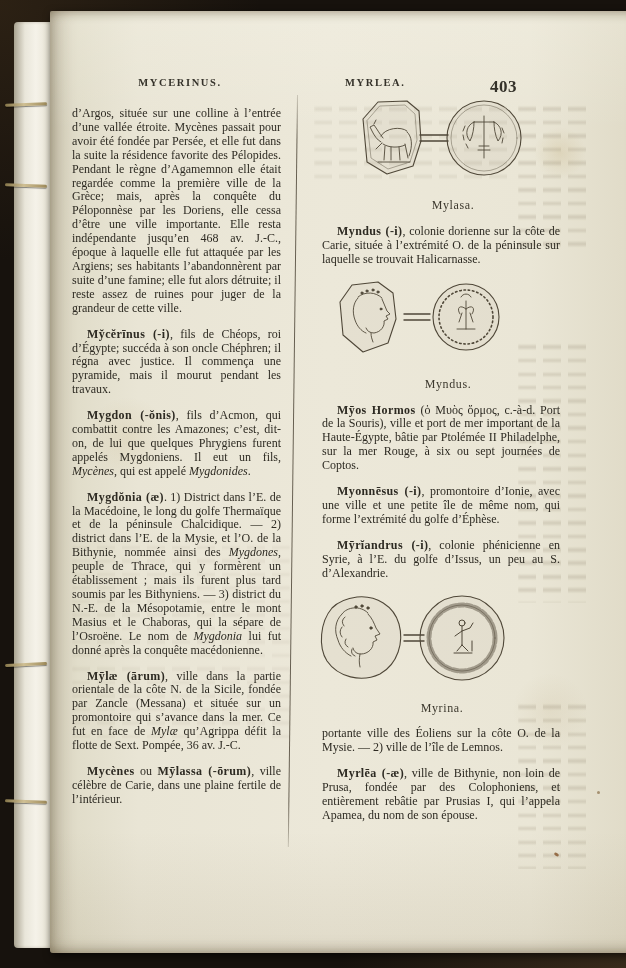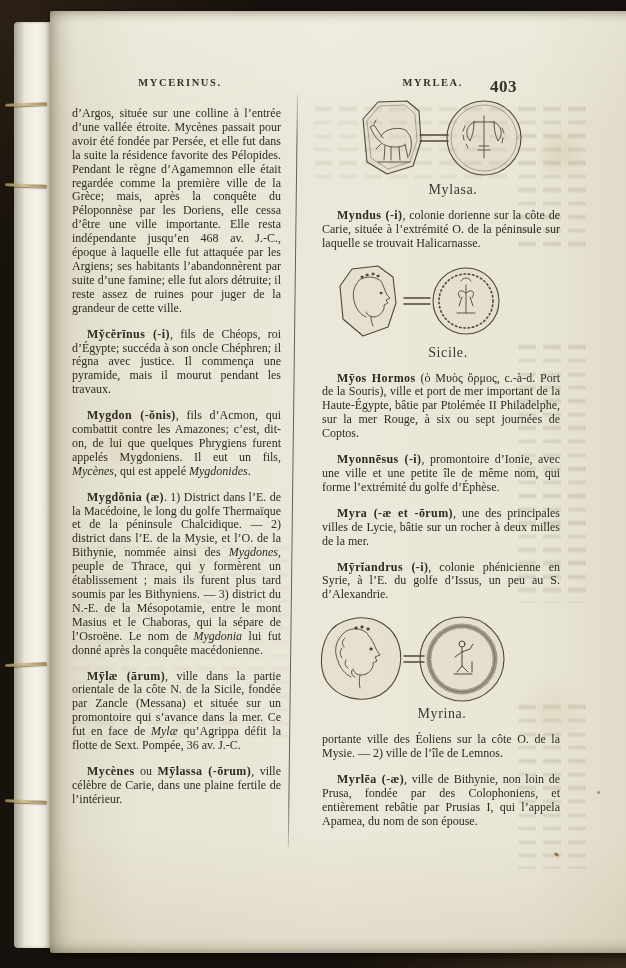--- a/index.html
+++ b/index.html
@@ -27,21 +27,21 @@
       linear-gradient(90deg,#d2ccb8 0px,#e1ddca 28px,#e9e5d5 88px,#ece8d9 45%,#eae6d6 78%,#e1dcc9 93%,#cec7b1 100%);
     box-shadow:2px 3px 9px rgba(0,0,0,.65),
       inset -9px 0 14px -7px rgba(70,55,30,.55),
       inset 10px 0 18px -8px rgba(85,70,42,.45),
       inset 0 -10px 16px -10px rgba(85,70,42,.40),
       inset 0 8px 12px -8px rgba(85,70,42,.35);}
 
   
   .rh{position:absolute;top:66px;font-weight:bold;font-size:10.5px;letter-spacing:1.6px;color:#35322a;}
   .rh-left{left:68px;width:124px;text-align:center;}
-  .rh-right{left:295px;width:118px;text-align:right;}
+  .rh-right{left:295px;width:118px;text-align:left;}
   .rh-num{left:425px;width:42px;text-align:right;font-size:17px;letter-spacing:.5px;font-weight:bold;}
 
   .divider{position:absolute;left:247px;top:84px;width:1px;height:752px;
     background:linear-gradient(180deg,rgba(70,62,48,.2),rgba(70,62,48,.8) 6%,rgba(70,62,48,.8) 94%,rgba(70,62,48,.2));
     transform:rotate(0.7deg);transform-origin:top center;}
 
   .col{position:absolute;top:84px;font-size:12px;line-height:13.9px;text-align:justify;
     color:#2d2a22;text-rendering:optimizeLegibility;}
   .col-left{left:10px;width:233px;}
   .col-right{left:260px;width:262px;}
@@ -49,21 +49,21 @@
   .para.ind{text-indent:15px;}
   .hw{font-weight:bold;letter-spacing:.4px;}
   .it{font-style:italic;}
 
   
   .coinfig{margin:0;text-align:center;}
   .coinfig svg{display:block;}
   .fig-mylasa{margin:3px 0 5px 24px;}
   .fig-myndus{margin:7px 0 4px 14px;}
   .fig-myrina{margin:6px 0 4px 2px;}
-  figcaption{font-size:14px;letter-spacing:.6px;color:#3d392e;margin-top:3px;text-indent:0;}
+  figcaption{font-size:12px;letter-spacing:.6px;color:#3d392e;margin-top:19px;text-indent:0;}
   .coin-line{stroke:#4f4738;fill:none;stroke-linecap:round;stroke-linejoin:round;}
 
   
   .bleed{position:absolute;z-index:0;
     background:repeating-linear-gradient(180deg, transparent 0 4.5px, rgba(118,106,82,.30) 4.5px 8px, transparent 8px 13.5px);
     -webkit-mask:repeating-linear-gradient(90deg,#000 0 18px,transparent 18px 25px);
     mask:repeating-linear-gradient(90deg,#000 0 18px,transparent 18px 25px);
     filter:blur(1px);opacity:.6;}
   .col,.rh,.divider{z-index:2;}
   .speck{position:absolute;border-radius:50%;z-index:3;}
@@ -171,27 +171,26 @@
             <circle cx="142" cy="38" r="27" stroke-width="1.6" stroke-dasharray="1.5 2.8"></circle>
             <g stroke-width=".9">
               <path d="M142,22 V50"></path>
               <path d="M137,18 C139,14 145,14 147,18"></path>
               <path d="M142,30 C136,25 132,29 136,35 M142,30 C148,25 152,29 148,35"></path>
               <path d="M138,34 l-3,9 M146,34 l3,9"></path>
               <path d="M133,50 h18"></path>
             </g>
           </g>
         </svg>
-        <figcaption>Sicile.</figcaption>
+        <figcaption>Myndus.</figcaption>
       </figure>
 
       <div>
           <p class="para ind"><span class="hw">Mȳos Hormos</span><span> (ὁ Μυὸς ὅρμος, c.-à-d. Port de la Souris), ville et port de mer important de la Haute-Égypte, bâtie par Ptolémée II Philadelphe, sur la mer Rouge, à six ou sept journées de Coptos.</span></p>
           <p class="para ind"><span class="hw">Myonnēsus (-i)</span><span>, promontoire d’Ionie, avec une ville et une petite île de même nom, qui forme l’extrémité du golfe d’Éphèse.</span></p>
-          <p class="para ind"><span class="hw">Myra (-æ et -ōrum)</span><span>, une des principales villes de Lycie, bâtie sur un rocher à deux milles de la mer.</span></p>
           <p class="para ind"><span class="hw">Mȳrĭandrus (-i)</span><span>, colonie phénicienne en Syrie, à l’E. du golfe d’Issus, un peu au S. d’Alexandrie.</span></p>
         </div>
 
       <figure class="coinfig fig-myrina">
         <svg width="195" height="90" viewBox="0 0 195 90">
           <g class="coin-line" stroke-width="1.1">
             <path d="M92,42 h20 M92,48 h20" stroke-width="1.4"></path>
 
             <g transform="translate(4,2)">
               <path d="M41,2 C60,0 78,11 83,29 C88,47 82,69 64,79 C45,88 22,82 11,66 C2,52 4,27 16,13 C23,6 33,3 41,2 Z" fill="rgba(90,80,60,0.05)"></path>

